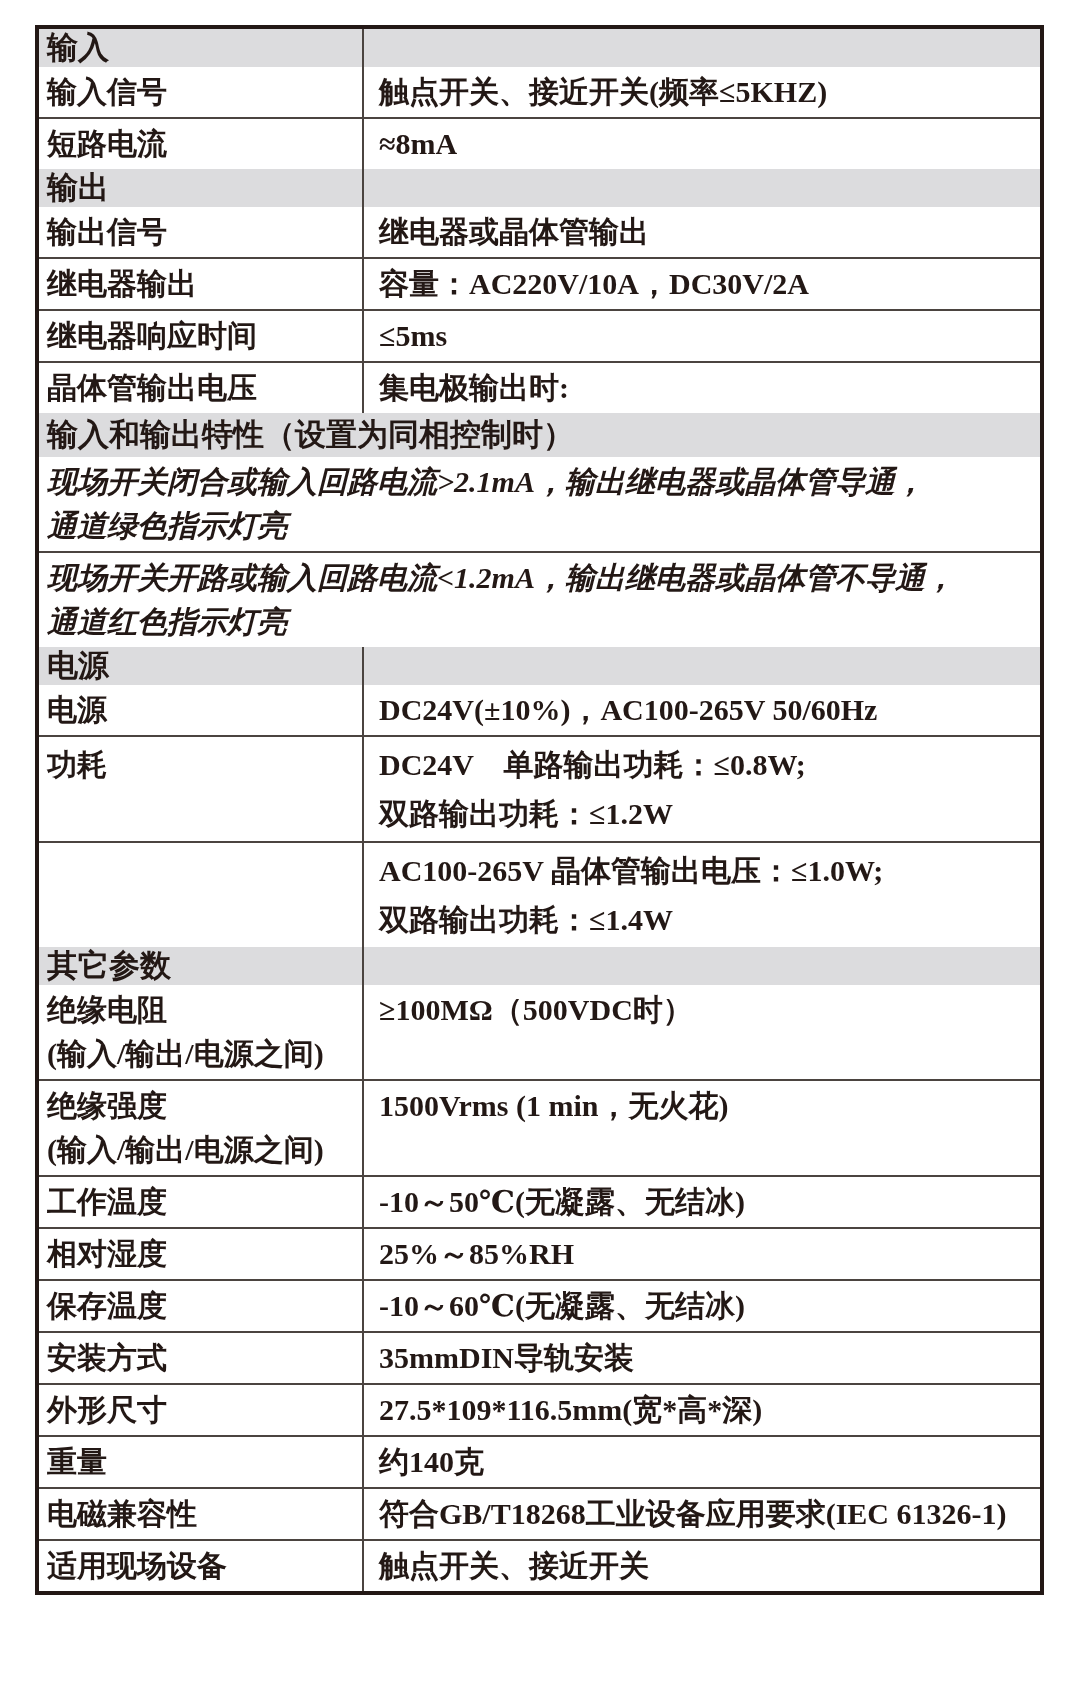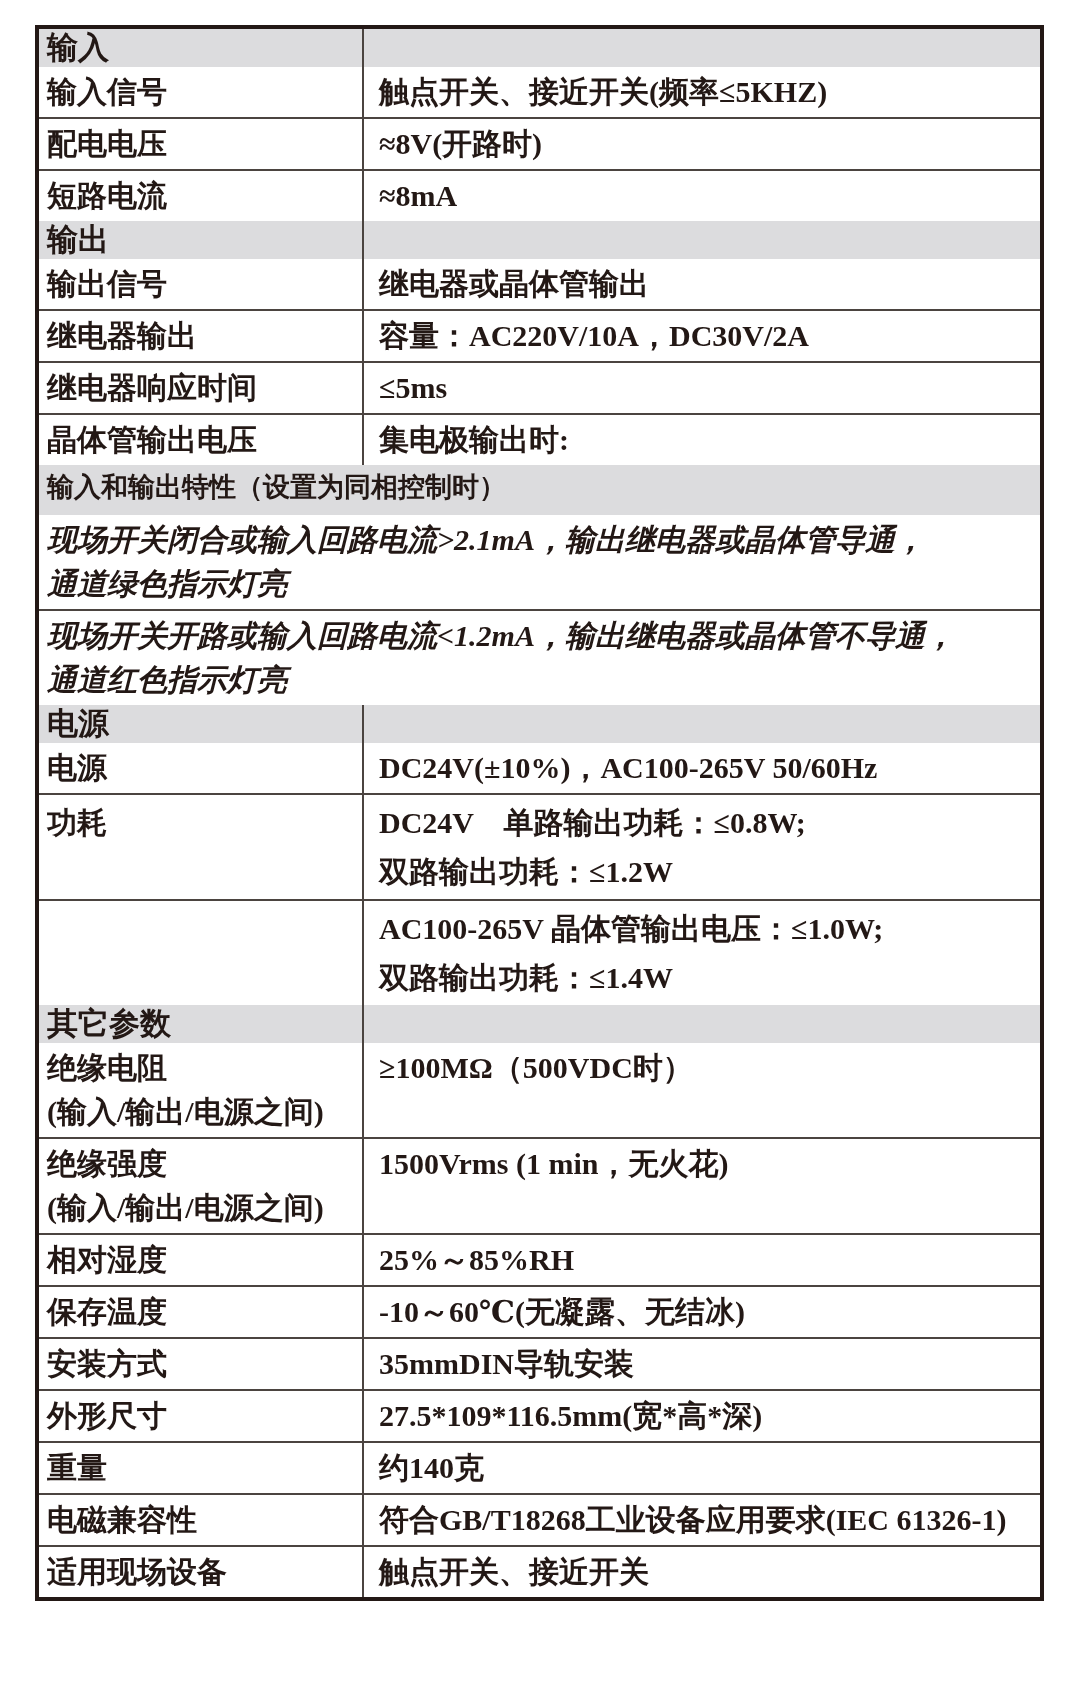--- a/index.html
+++ b/index.html
@@ -45,22 +45,22 @@
     line-height: 36px;
     padding-top: 1px;
     padding-bottom: 1px;
     font-size: 31px;
   }
   tr.sechdr td {
     background: #dcdcde;
     border-top: none;
     line-height: 40px;
     padding-top: 2px;
-    padding-bottom: 8px;
-    font-size: 27px;
+    padding-bottom: 2px;
+    font-size: 31px;
   }
   tr.tall td { line-height: 49px; }
   tr.full td { border-top: none; font-style: italic; }
   tr.full.bordered td { border-top: 2px solid #4b4440; }
   .line { display: block; }
 </style>
 </head>
 <body>
 
 <div class="sheet">
@@ -74,24 +74,20 @@
       <tr class="sec">
         <td class="l">输入</td>
         <td class="r"></td>
       </tr>
 
       <tr class="nb">
         <td class="l">输入信号</td>
         <td class="r">触点开关、接近开关(频率≤5KHZ)</td>
       </tr>
 
-      <tr>
-        <td class="l">配电电压</td>
-        <td class="r">≈8V(开路时)</td>
-      </tr>
 
       <tr>
         <td class="l">短路电流</td>
         <td class="r">≈8mA</td>
       </tr>
 
       <tr class="sec">
         <td class="l">输出</td>
         <td class="r"></td>
       </tr>
@@ -175,20 +171,24 @@
       </tr>
 
       <tr>
         <td class="l">
           <span class="line">绝缘强度</span>
           <span class="line">(输入/输出/电源之间)</span>
         </td>
         <td class="r">1500Vrms (1 min，无火花)</td>
       </tr>
 
+      <tr>
+        <td class="l">工作温度</td>
+        <td class="r">-10～50℃(无凝露、无结冰)</td>
+      </tr>
 
       <tr>
         <td class="l">相对湿度</td>
         <td class="r">25%～85%RH</td>
       </tr>
 
       <tr>
         <td class="l">保存温度</td>
         <td class="r">-10～60℃(无凝露、无结冰)</td>
       </tr>

